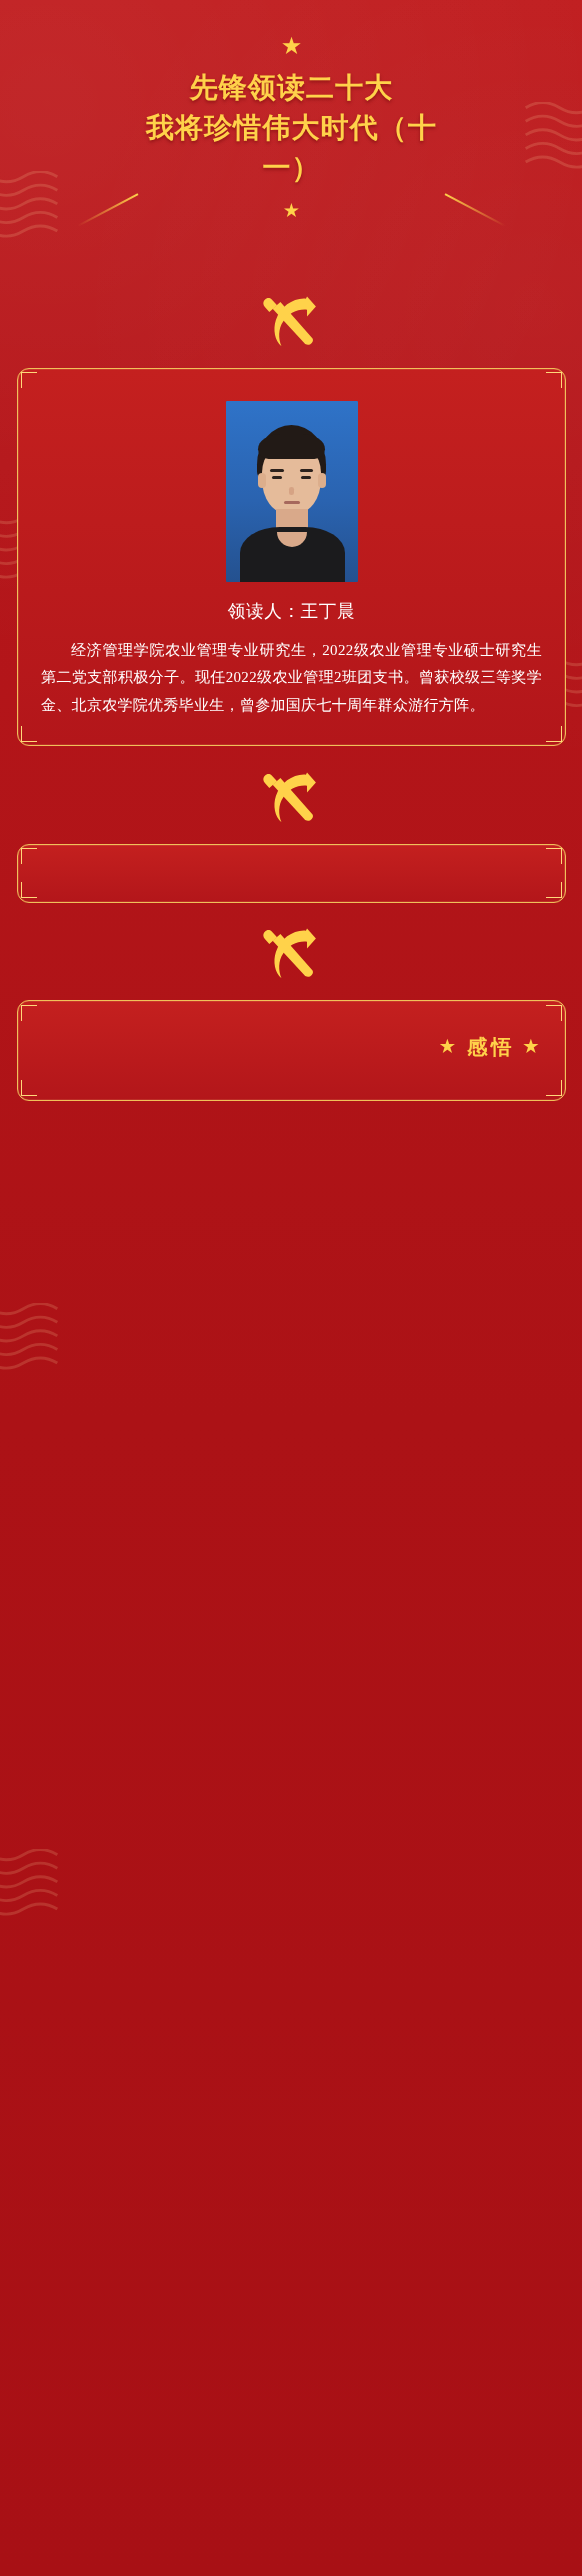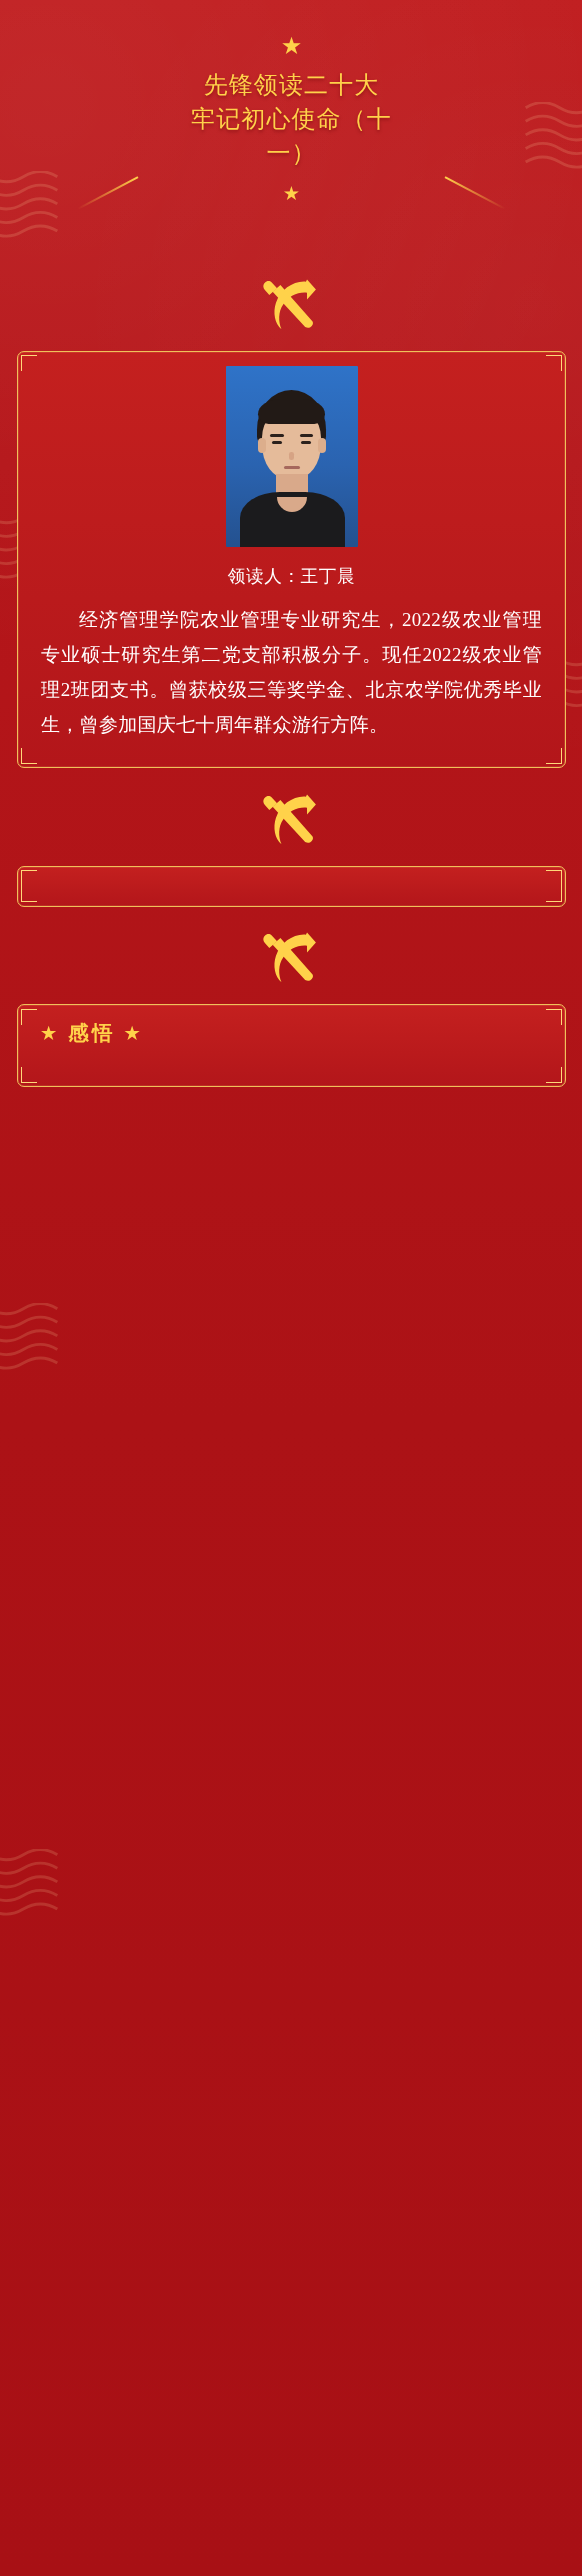--- a/index.html
+++ b/index.html
@@ -47,23 +47,23 @@
     color: #ffd24a;
     display: inline-block;
     line-height: 1;
   }
   .header-star-top {
     font-size: 24px;
     margin-bottom: 10.2px;
   }
   .title {
     font-family: "Liberation Serif", serif;
-    font-weight: normal;
+    font-weight: bold;
     color: #ffd24a;
-    font-size: 24px;
+    font-size: 28px;
     line-height: 1.42;
     letter-spacing: 1.1px;
     text-shadow: 0 1.7px 3.4px rgba(90,0,0,0.45);
     padding: 0 63px;
   }
   .title-line { display: block; }
   .header-deco {
     position: relative;
     height: 51px;
     margin-top: 9px;
@@ -92,23 +92,23 @@
     margin: 21.6px auto 15px;
     width: 67px;
     height: 61px;
   }
 
   
   .card {
     position: relative;
     margin: 0 17px 8px;
     border: 1.7px solid #f0c15a;
-    border-radius: 7px;
+    border-radius: 12px;
     background: linear-gradient(180deg, #c4201f 0%, #b3161a 100%);
-    padding: 14px 23px 25px;
+    padding: 32px 23px 25px;
     box-sizing: border-box;
     box-shadow: 0 0 0 0.6px rgba(255,220,130,0.25) inset;
   }
   .card .corner {
     position: absolute;
     width: 15px;
     height: 15px;
     border-color: #ffd87a;
     border-style: solid;
     border-width: 0;
@@ -246,30 +246,30 @@
     text-align: center;
     font-family: "Liberation Serif", serif;
     font-size: 17.6px;
     color: #ffffff;
     margin-bottom: 13.7px;
     letter-spacing: 0.6px;
   }
 
   .body-text {
     font-family: "Liberation Serif", serif;
-    font-size: 19px;
+    font-size: 15px;
     line-height: 1.85;
     color: #ffffff;
     text-align: justify;
     text-indent: 2em;
     letter-spacing: 0.3px;
   }
 
   .section-heading {
-    text-align: left;
+    text-align: right;
     font-family: "Liberation Serif", serif;
     font-weight: bold;
     font-size: 20.5px;
     color: #ffd24a;
     margin-bottom: 13.7px;
     letter-spacing: 3.4px;
   }
   .section-heading .star { font-size: 17px; vertical-align: 1.7px; }
 </style>
 </head>
@@ -328,21 +328,21 @@
       <path d="M-10 34 q30 18 60 0 q30 -18 60 0"></path>
       <path d="M-10 58 q30 18 60 0 q30 -18 60 0"></path>
       <path d="M-10 82 q30 18 60 0 q30 -18 60 0"></path>
     </g>
   </svg>
 
   <div class="header">
     <div class="star header-star-top">★</div>
     <div class="title">
       <span class="title-line">先锋领读二十大</span>
-      <span class="title-line">牢记初心使命（十</span>
+      <span class="title-line">我将珍惜伟大时代（十</span>
       <span class="title-line">一）</span>
     </div>
     <div class="header-deco">
       <div class="deco-diag l"></div>
       <div class="deco-diag r"></div>
       <div class="star header-star-bottom">★</div>
     </div>
   </div>
 
   <svg class="emblem" viewBox="0 0 120 110">

